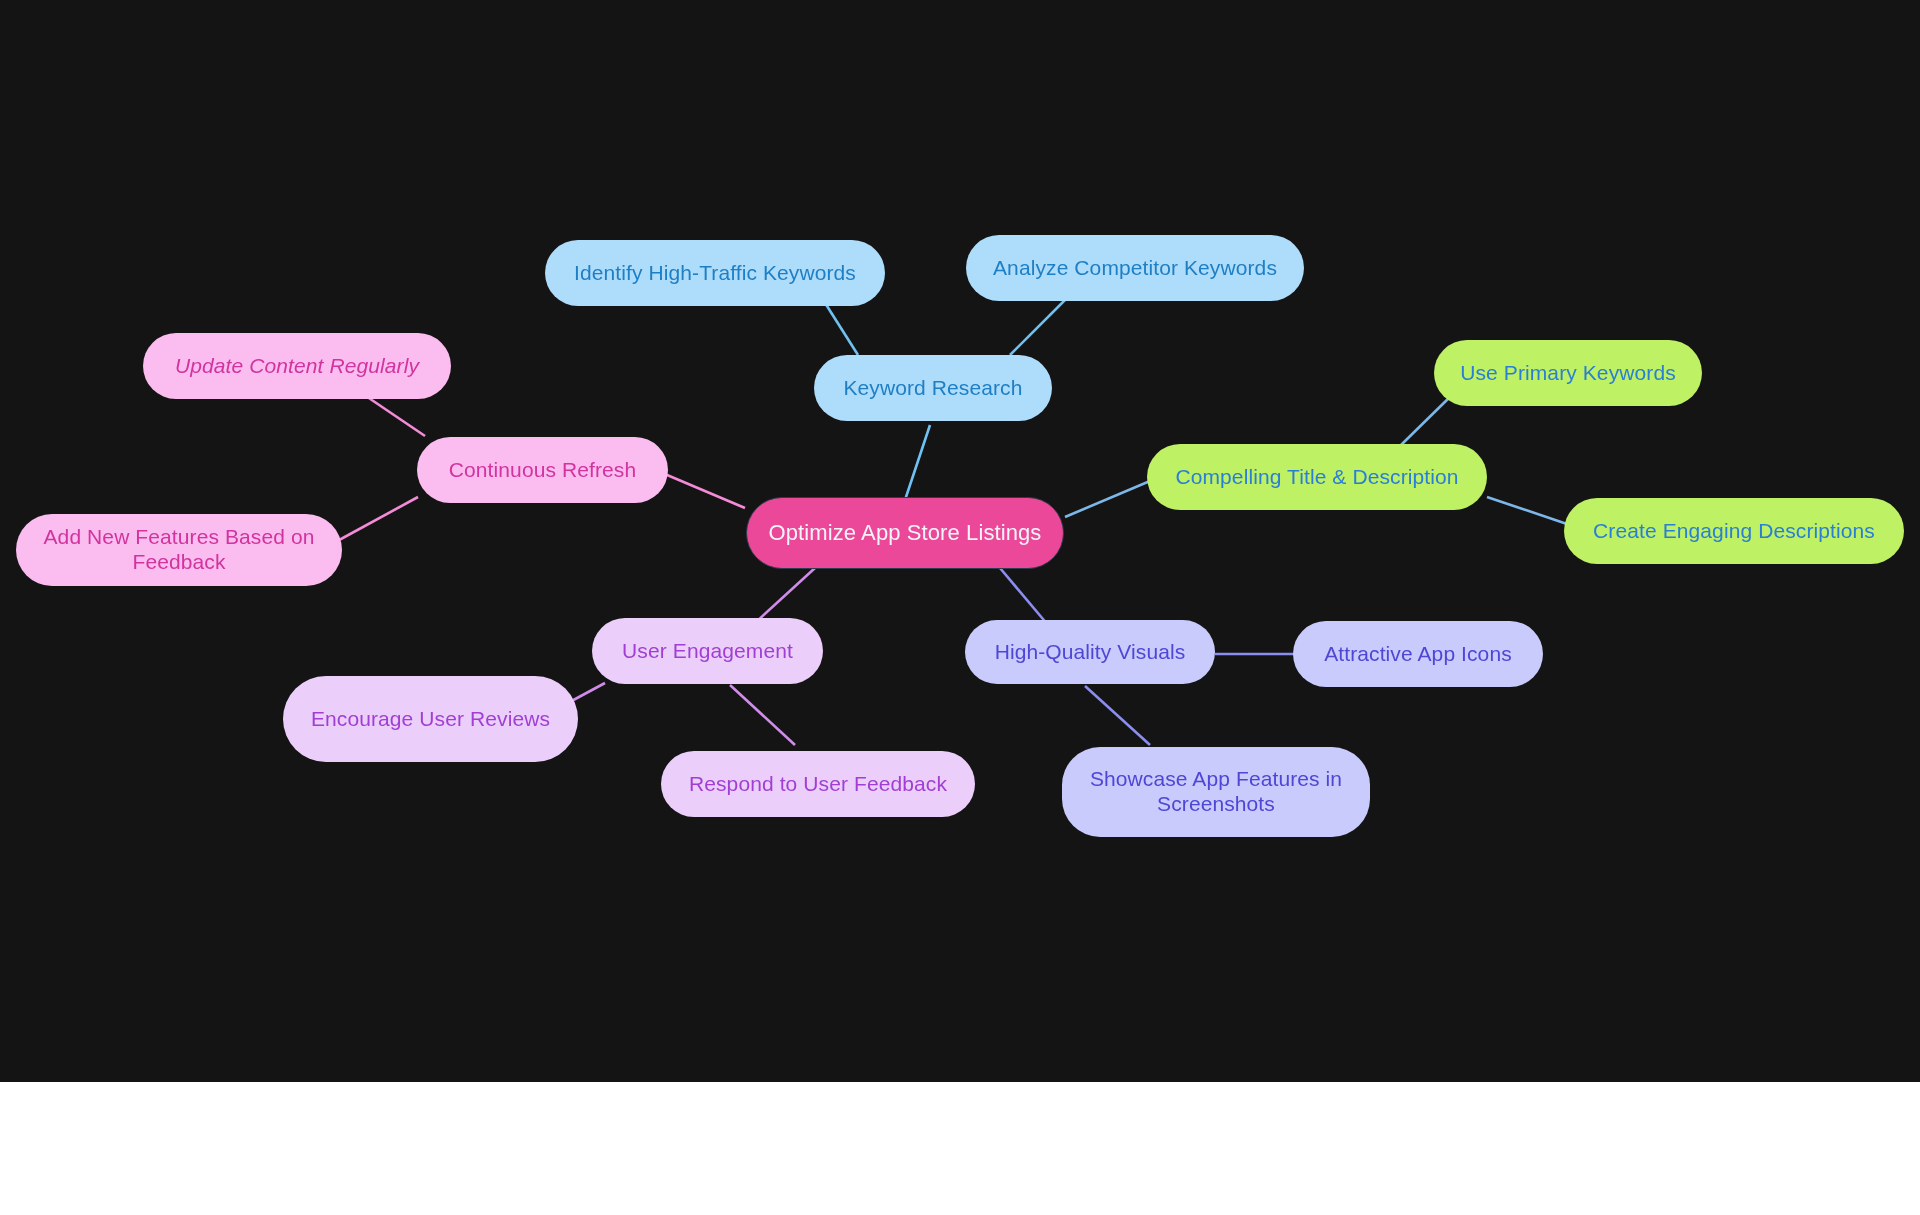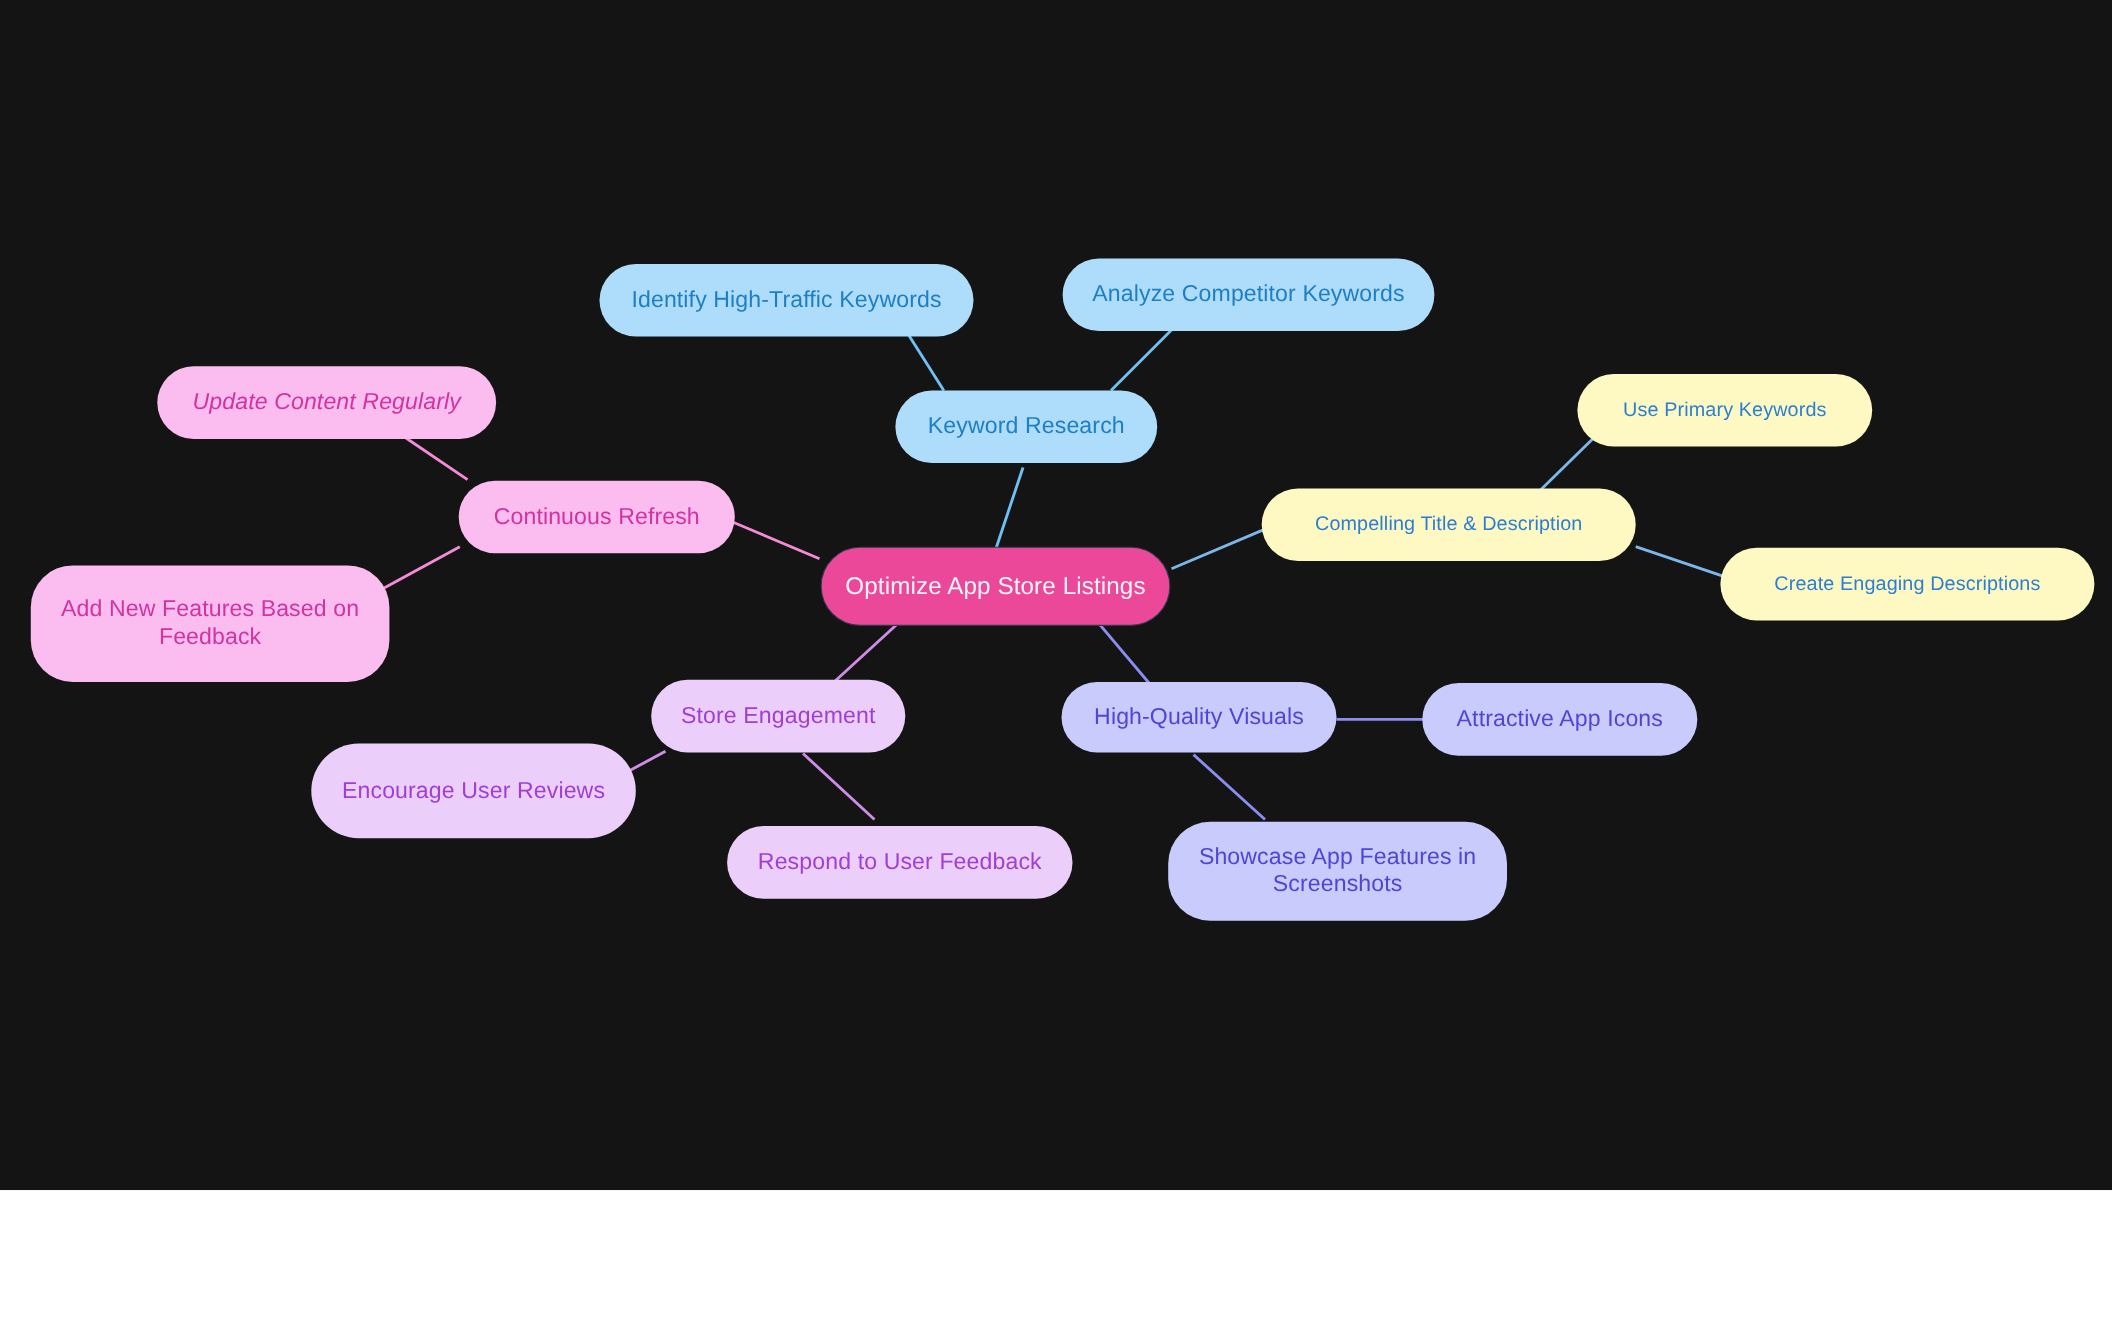--- a/index.html
+++ b/index.html
@@ -57,23 +57,23 @@
     color: #f2f4f8;
     border: 1.5px solid #2f3a4d;
     font-size: 22px;
   }
   .n-blue-dark {
     background: #aedcfb;
     color: #1f7fc4;
     font-size: 21px;
   }
   .n-blue-light {
-    background: #fef9c3;
+    background: #bef264;
     color: #2a7fd4;
-    font-size: 18px;
+    font-size: 21px;
   }
   .n-violet {
     background: #c8cbfb;
     color: #4f46d6;
     font-size: 21px;
   }
   .n-orchid {
     background: #ebcffa;
     color: #a13fd4;
     font-size: 21px;
@@ -135,27 +135,27 @@
 
     <div class="node n-blue-light" style="left:1147px; top:444px; width:340px; height:66px;">Compelling Title &amp; Description</div>
     <div class="node n-blue-light" style="left:1434px; top:340px; width:268px; height:66px;">Use Primary Keywords</div>
     <div class="node n-blue-light" style="left:1564px; top:498px; width:340px; height:66px;">Create Engaging Descriptions</div>
 
     <div class="node n-violet" style="left:965px; top:620px; width:250px; height:64px;">High-Quality Visuals</div>
     <div class="node n-violet multiline" style="left:1062px; top:747px; width:308px; height:90px;">Showcase App Features in
 Screenshots</div>
     <div class="node n-violet" style="left:1293px; top:621px; width:250px; height:66px;">Attractive App Icons</div>
 
-    <div class="node n-orchid" style="left:592px; top:618px; width:231px; height:66px;">Store Engagement</div>
+    <div class="node n-orchid" style="left:592px; top:618px; width:231px; height:66px;">User Engagement</div>
     <div class="node n-orchid" style="left:283px; top:676px; width:295px; height:86px;">Encourage User Reviews</div>
     <div class="node n-orchid" style="left:661px; top:751px; width:314px; height:66px;">Respond to User Feedback</div>
 
     <div class="node n-pink" style="left:417px; top:437px; width:251px; height:66px;">Continuous Refresh</div>
     <div class="node n-pink" style="left:143px; top:333px; width:308px; height:66px;font-style:italic;">Update Content Regularly</div>
-    <div class="node n-pink multiline" style="left:28px; top:514px; width:326px; height:106px;">Add New Features Based on
+    <div class="node n-pink multiline" style="left:16px; top:514px; width:326px; height:72px;">Add New Features Based on
 Feedback</div>
 
   </div>
 
   <div id="footer">
     
   </div>
 
 </div>
 

